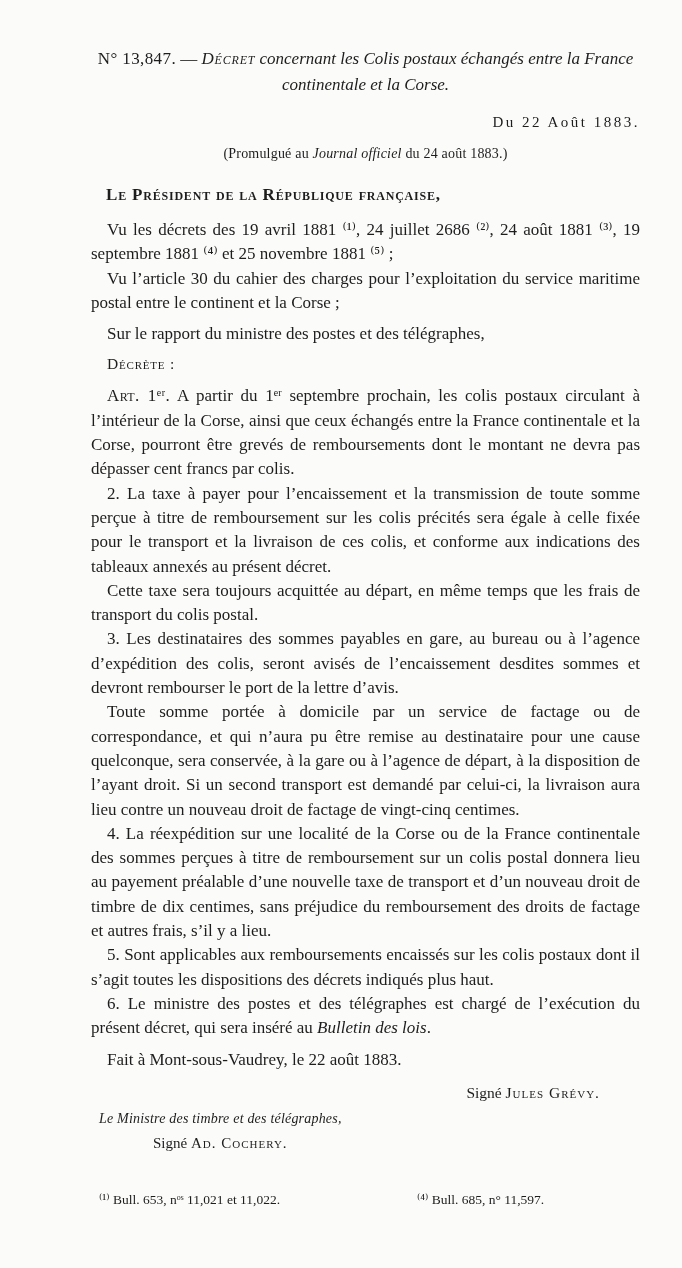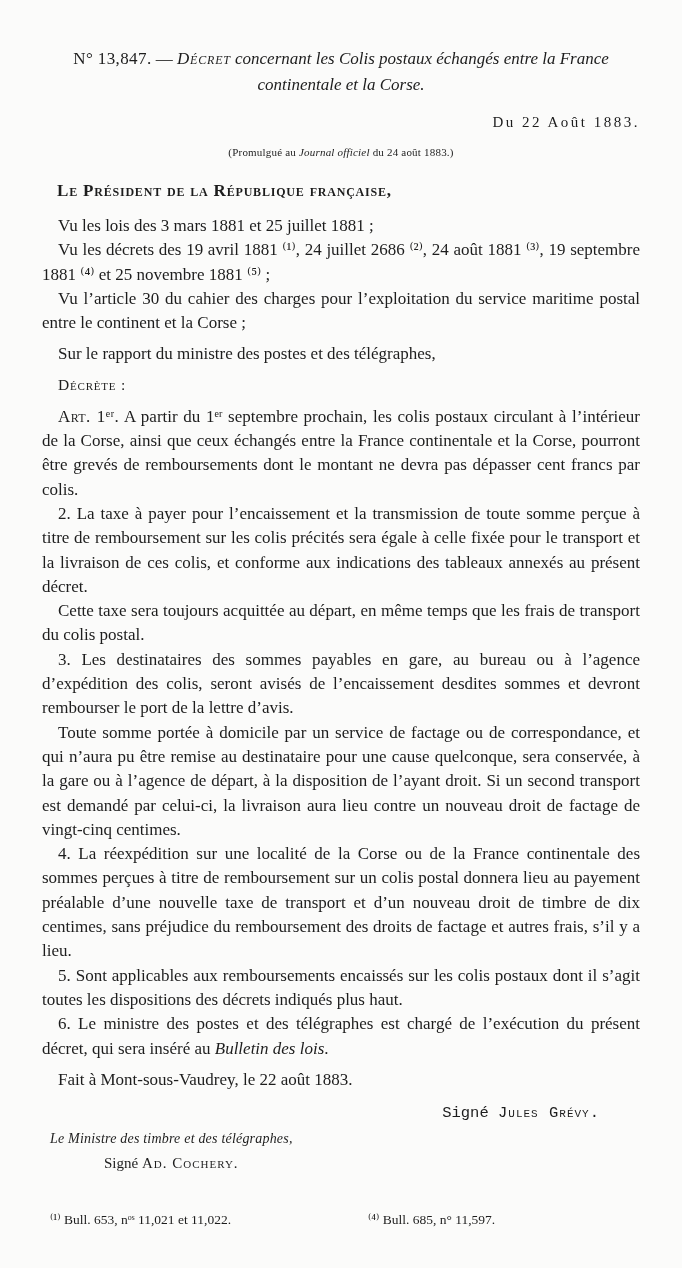--- a/index.html
+++ b/index.html
@@ -12,21 +12,21 @@
     height:1268px;
     background:var(--paper);
     color:var(--ink);
     font-family:"Liberation Serif","DejaVu Serif","DejaVu Sans",serif;
     overflow:hidden;
   }
   .page{
     box-sizing:border-box;
     width:682px;
     height:1268px;
-    padding:46px 42px 20px 42px;
+    padding:46px 42px 20px 91px;
   }
   .it{font-style:italic;}
 
   .doc-title{
     margin:0 auto;
     width:548px;
     text-align:center;
     font-size:17px;
     line-height:1.5;
   }
@@ -36,21 +36,21 @@
 
   .date-line{
     margin:17px 0 0;
     text-align:right;
     font-size:15px;
     letter-spacing:2.5px;
   }
   .promulgation{
     margin:15px 0 0;
     text-align:center;
-    font-size:11px;
+    font-size:14px;
     letter-spacing:.2px;
   }
   .salutation{
     margin:23px 0 13px;
     text-indent:15px;
     font-variant:small-caps;
     font-weight:700;
     font-size:17px;
     letter-spacing:.8px;
   }
@@ -69,21 +69,20 @@
     font-size:15.5px;
     letter-spacing:.8px;
   }
   .art-label{font-variant:small-caps;letter-spacing:.4px;}
   .closing{margin-top:7px;text-align:left;}
 
   .sig-president{
     margin:12px 40px 0 0;
     text-align:right;
     font-size:15.5px;
-    font-family:Liberation Mono, monospace;
   }
   .sig-president .name,.minister-sig .name{
     font-variant:small-caps;
     letter-spacing:1px;
   }
   .minister-block{
     display:inline-block;
     margin:9px 0 0 8px;
     text-align:center;
   }
@@ -117,21 +116,20 @@
     <span class="kw">Décret</span>
     <span class="rest">concernant les Colis postaux échangés entre la France continentale et la Corse.</span></p>
 
   <p class="date-line">Du 22 Août 1883.</p>
 
   <p class="promulgation"><span>(Promulgué au </span><span class="it">Journal officiel</span><span> du 24 août 1883.)</span></p>
 
   <p class="salutation">Le Président de la République française,</p>
 
   <div>
-    <p class="par">Vu les lois des 3 mars 1881 et 25 juillet 1881 ;</p>
     <p class="par">Vu les décrets des 19 avril 1881 ⁽¹⁾, 24 juillet 2686 ⁽²⁾, 24 août 1881 ⁽³⁾, 19 septembre 1881 ⁽⁴⁾ et 25 novembre 1881 ⁽⁵⁾ ;</p>
     <p class="par">Vu l’article 30 du cahier des charges pour l’exploitation du service maritime postal entre le continent et la Corse ;</p>
     <p class="par space-above">Sur le rapport du ministre des postes et des télégraphes,</p>
   </div>
 
   <p class="decree-word">Décrète :</p>
 
   <div>
     <p class="par"><span class="art-label">Art. 1ᵉʳ.</span><span> A partir du 1ᵉʳ septembre prochain, les colis postaux circulant à l’intérieur de la Corse, ainsi que ceux échangés entre la France continentale et la Corse, pourront être grevés de remboursements dont le montant ne devra pas dépasser cent francs par colis.</span></p>
     <p class="par">2. La taxe à payer pour l’encaissement et la transmission de toute somme perçue à titre de remboursement sur les colis précités sera égale à celle fixée pour le transport et la livraison de ces colis, et conforme aux indications des tableaux annexés au présent décret.</p>

